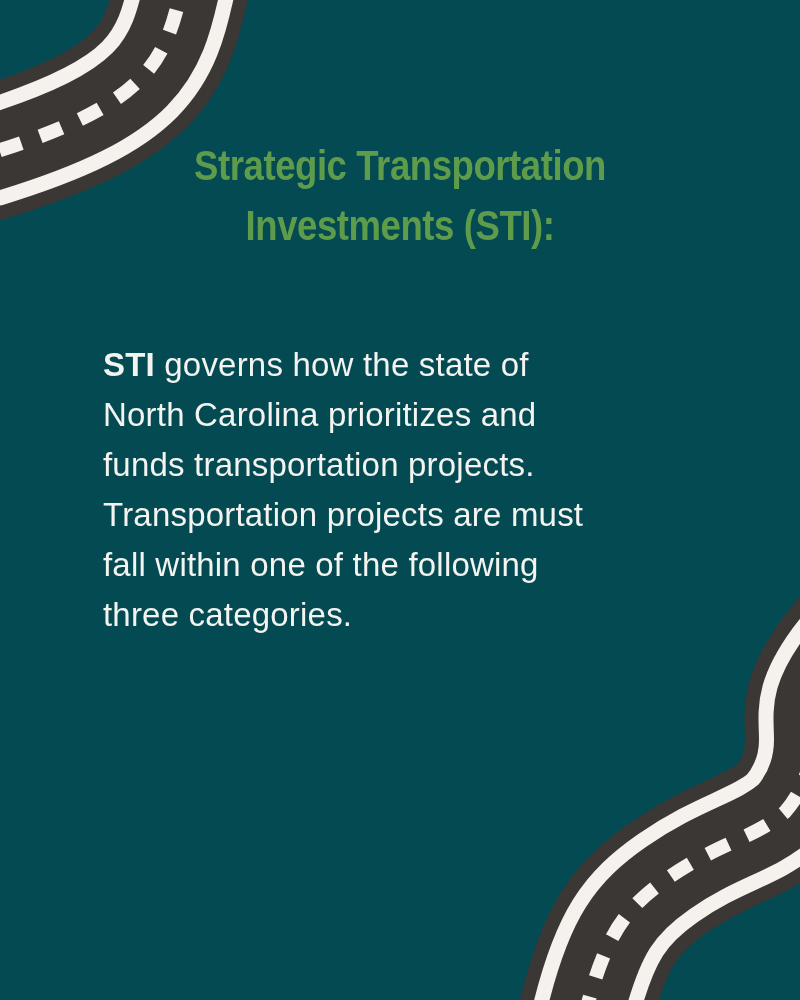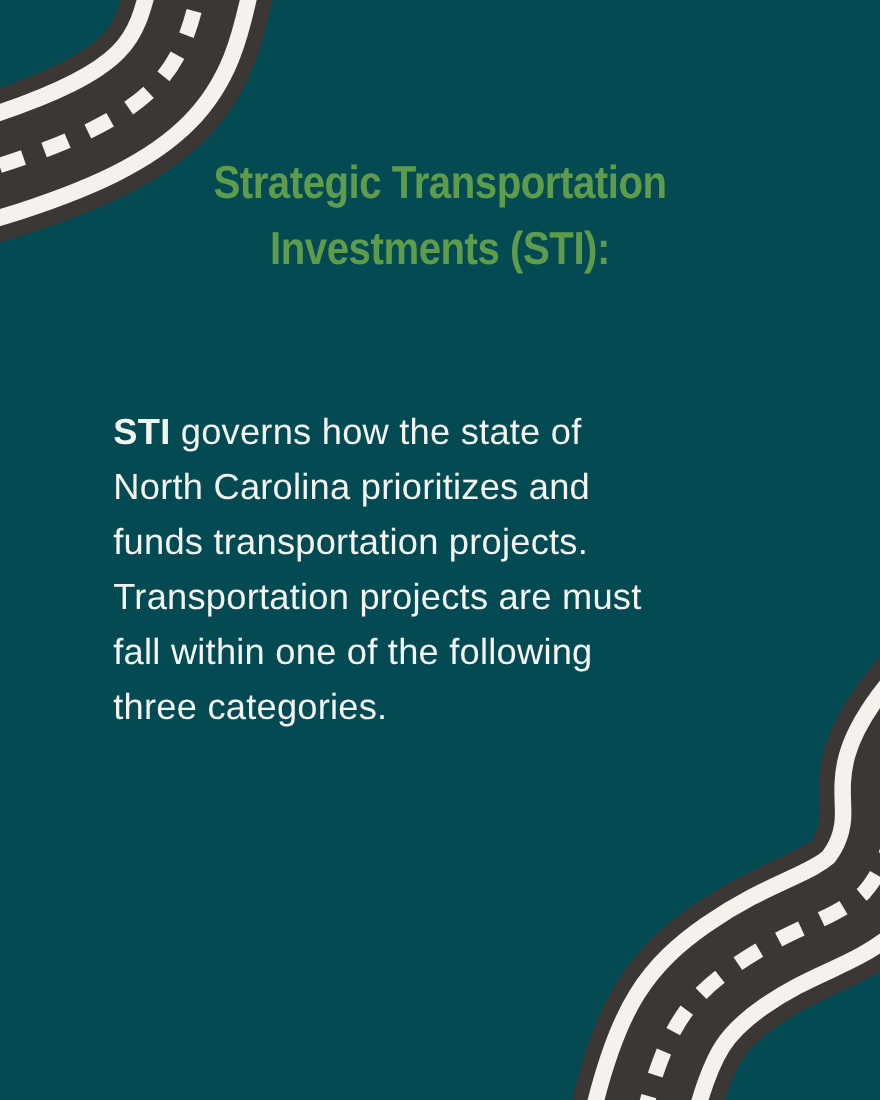--- a/index.html
+++ b/index.html
@@ -26,21 +26,21 @@
   .title {
     position:absolute; top:136px; left:0; width:800px;
     margin:0; text-align:center;
     color:var(--heading);
     font-size:42px; font-weight:bold; line-height:60px;
     letter-spacing:-0.5px;
     transform:scaleX(0.87); transform-origin:center;
     white-space:pre-line;
   }
   .body-copy {
-    position:absolute; left:103px; top:368px; width:560px;
+    position:absolute; left:103px; top:340px; width:560px;
     margin:0;
     color:var(--body_text);
     font-size:33px; font-weight:normal; line-height:50px;
     letter-spacing:0.2px;
     white-space:pre-line;
   }
   .body-copy .lead { font-weight:bold; }
 </style>
 </head>
 <body>

